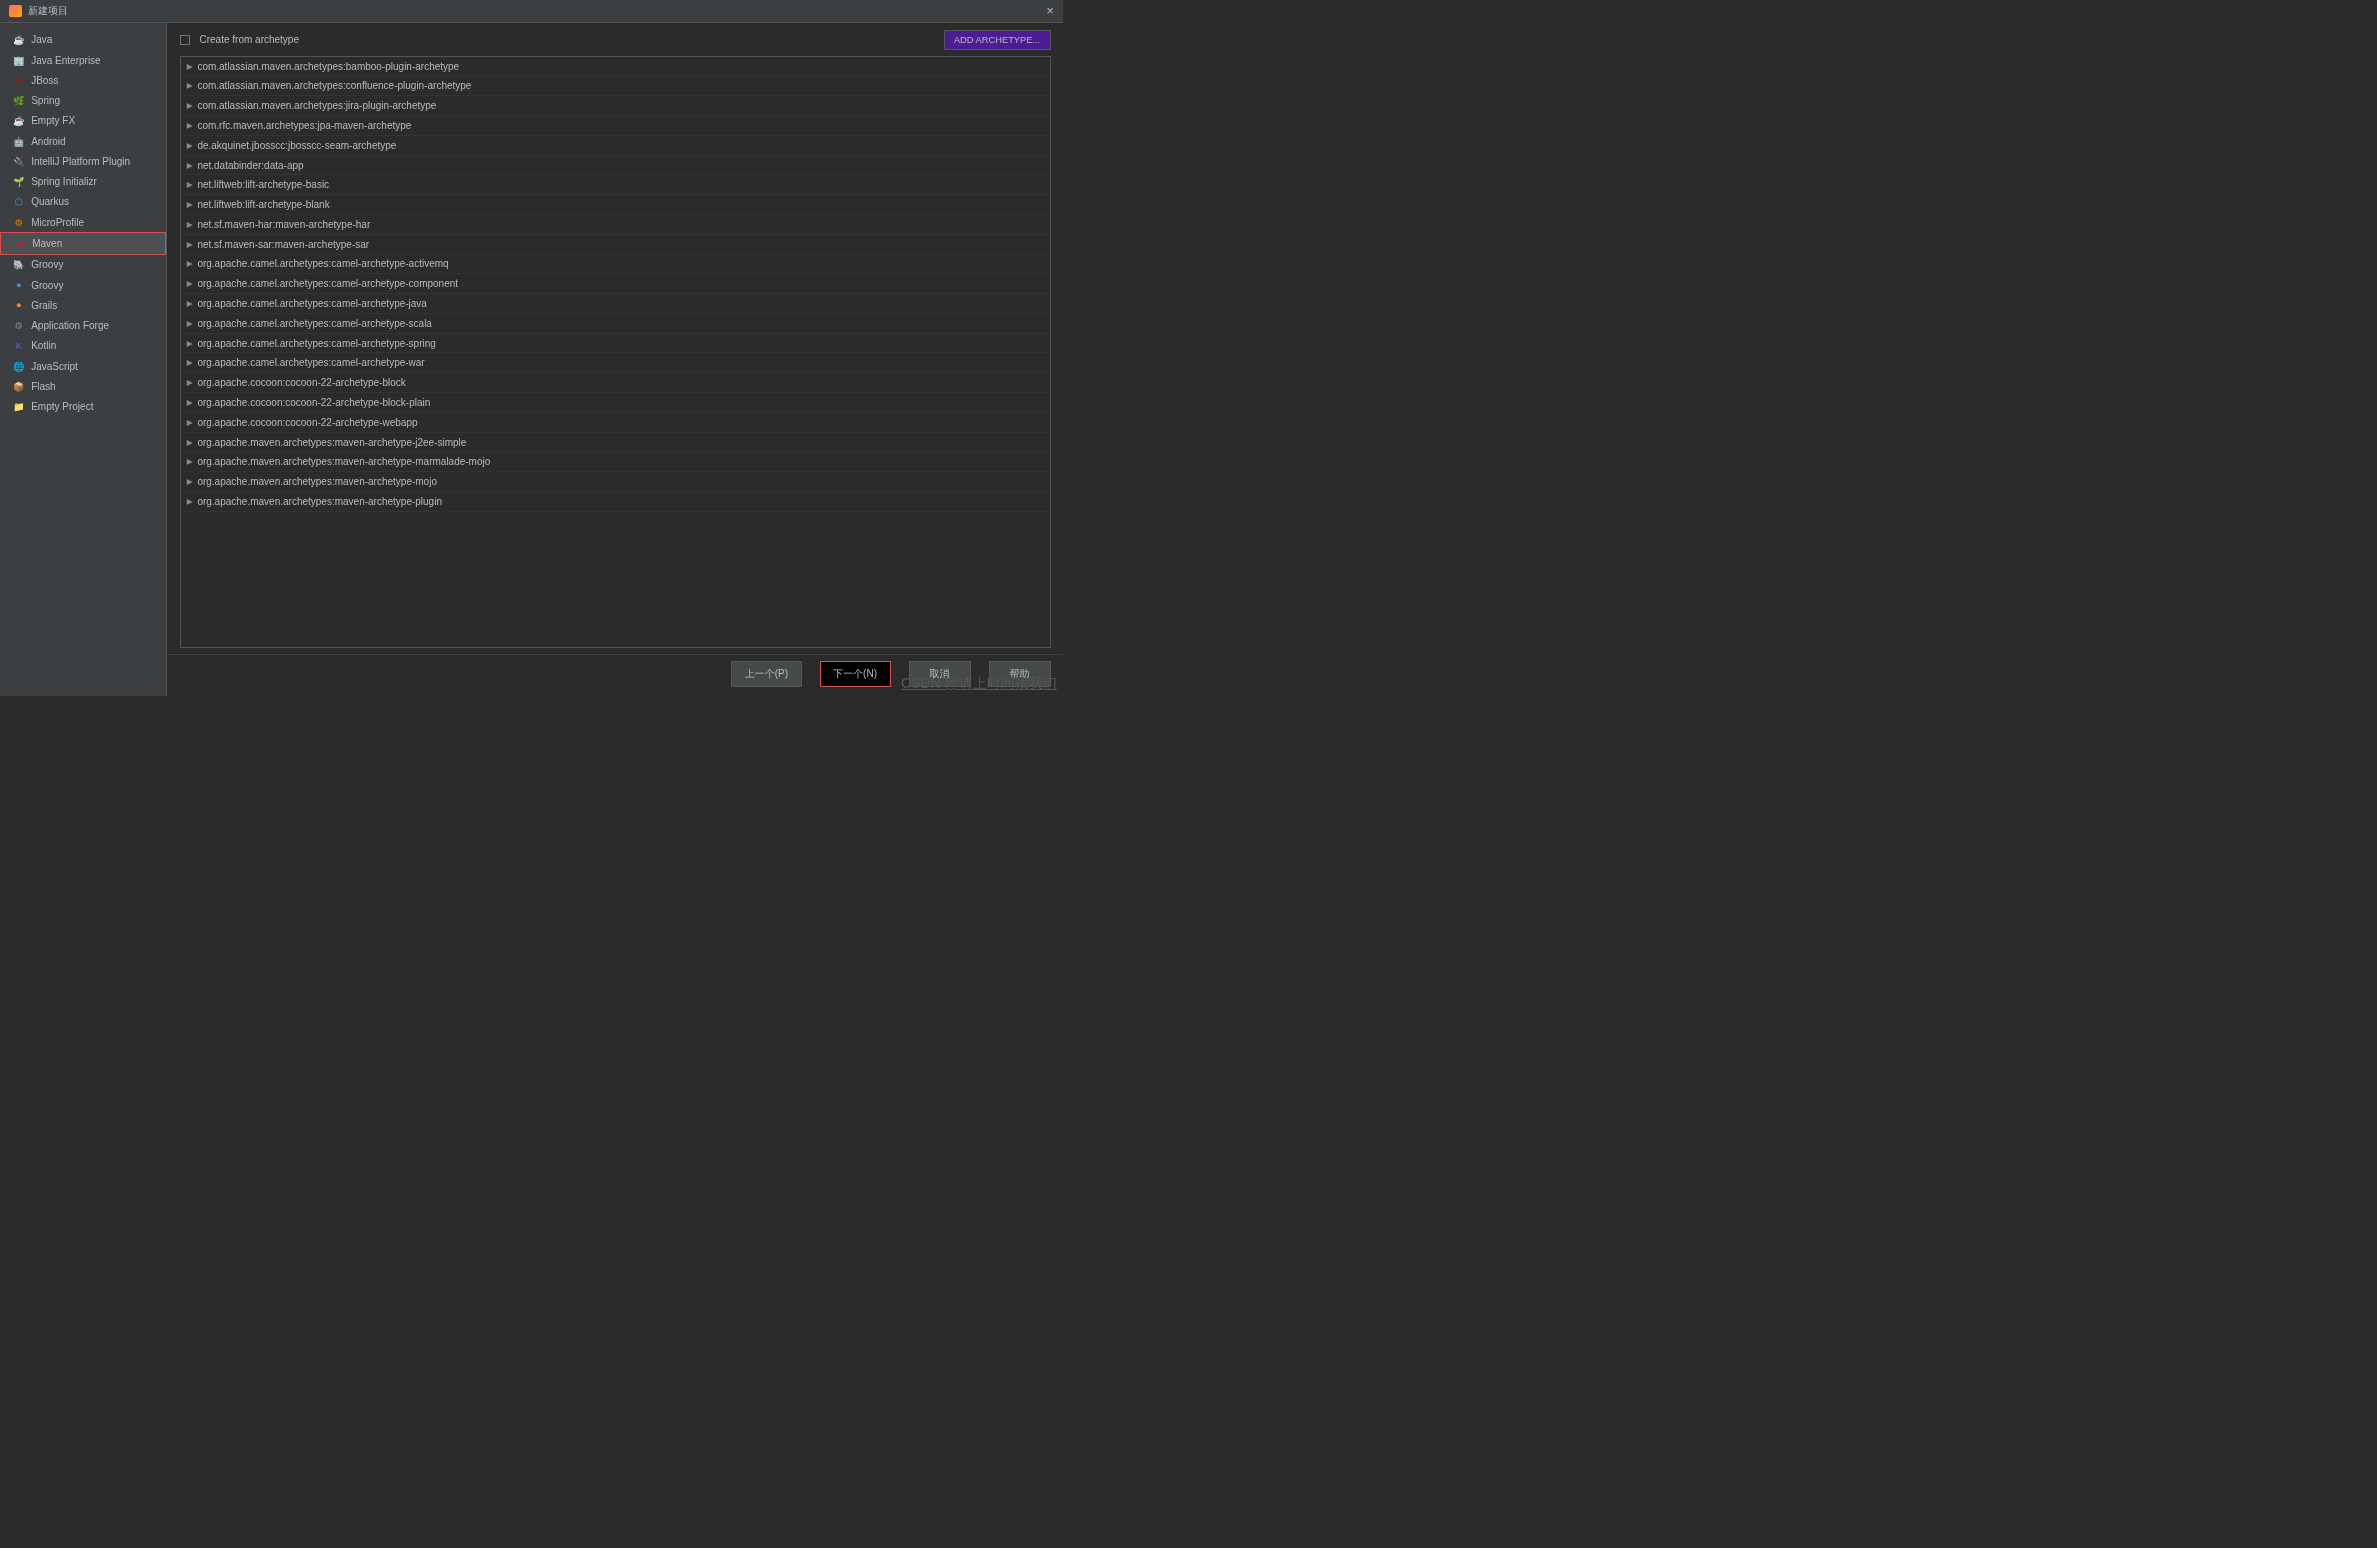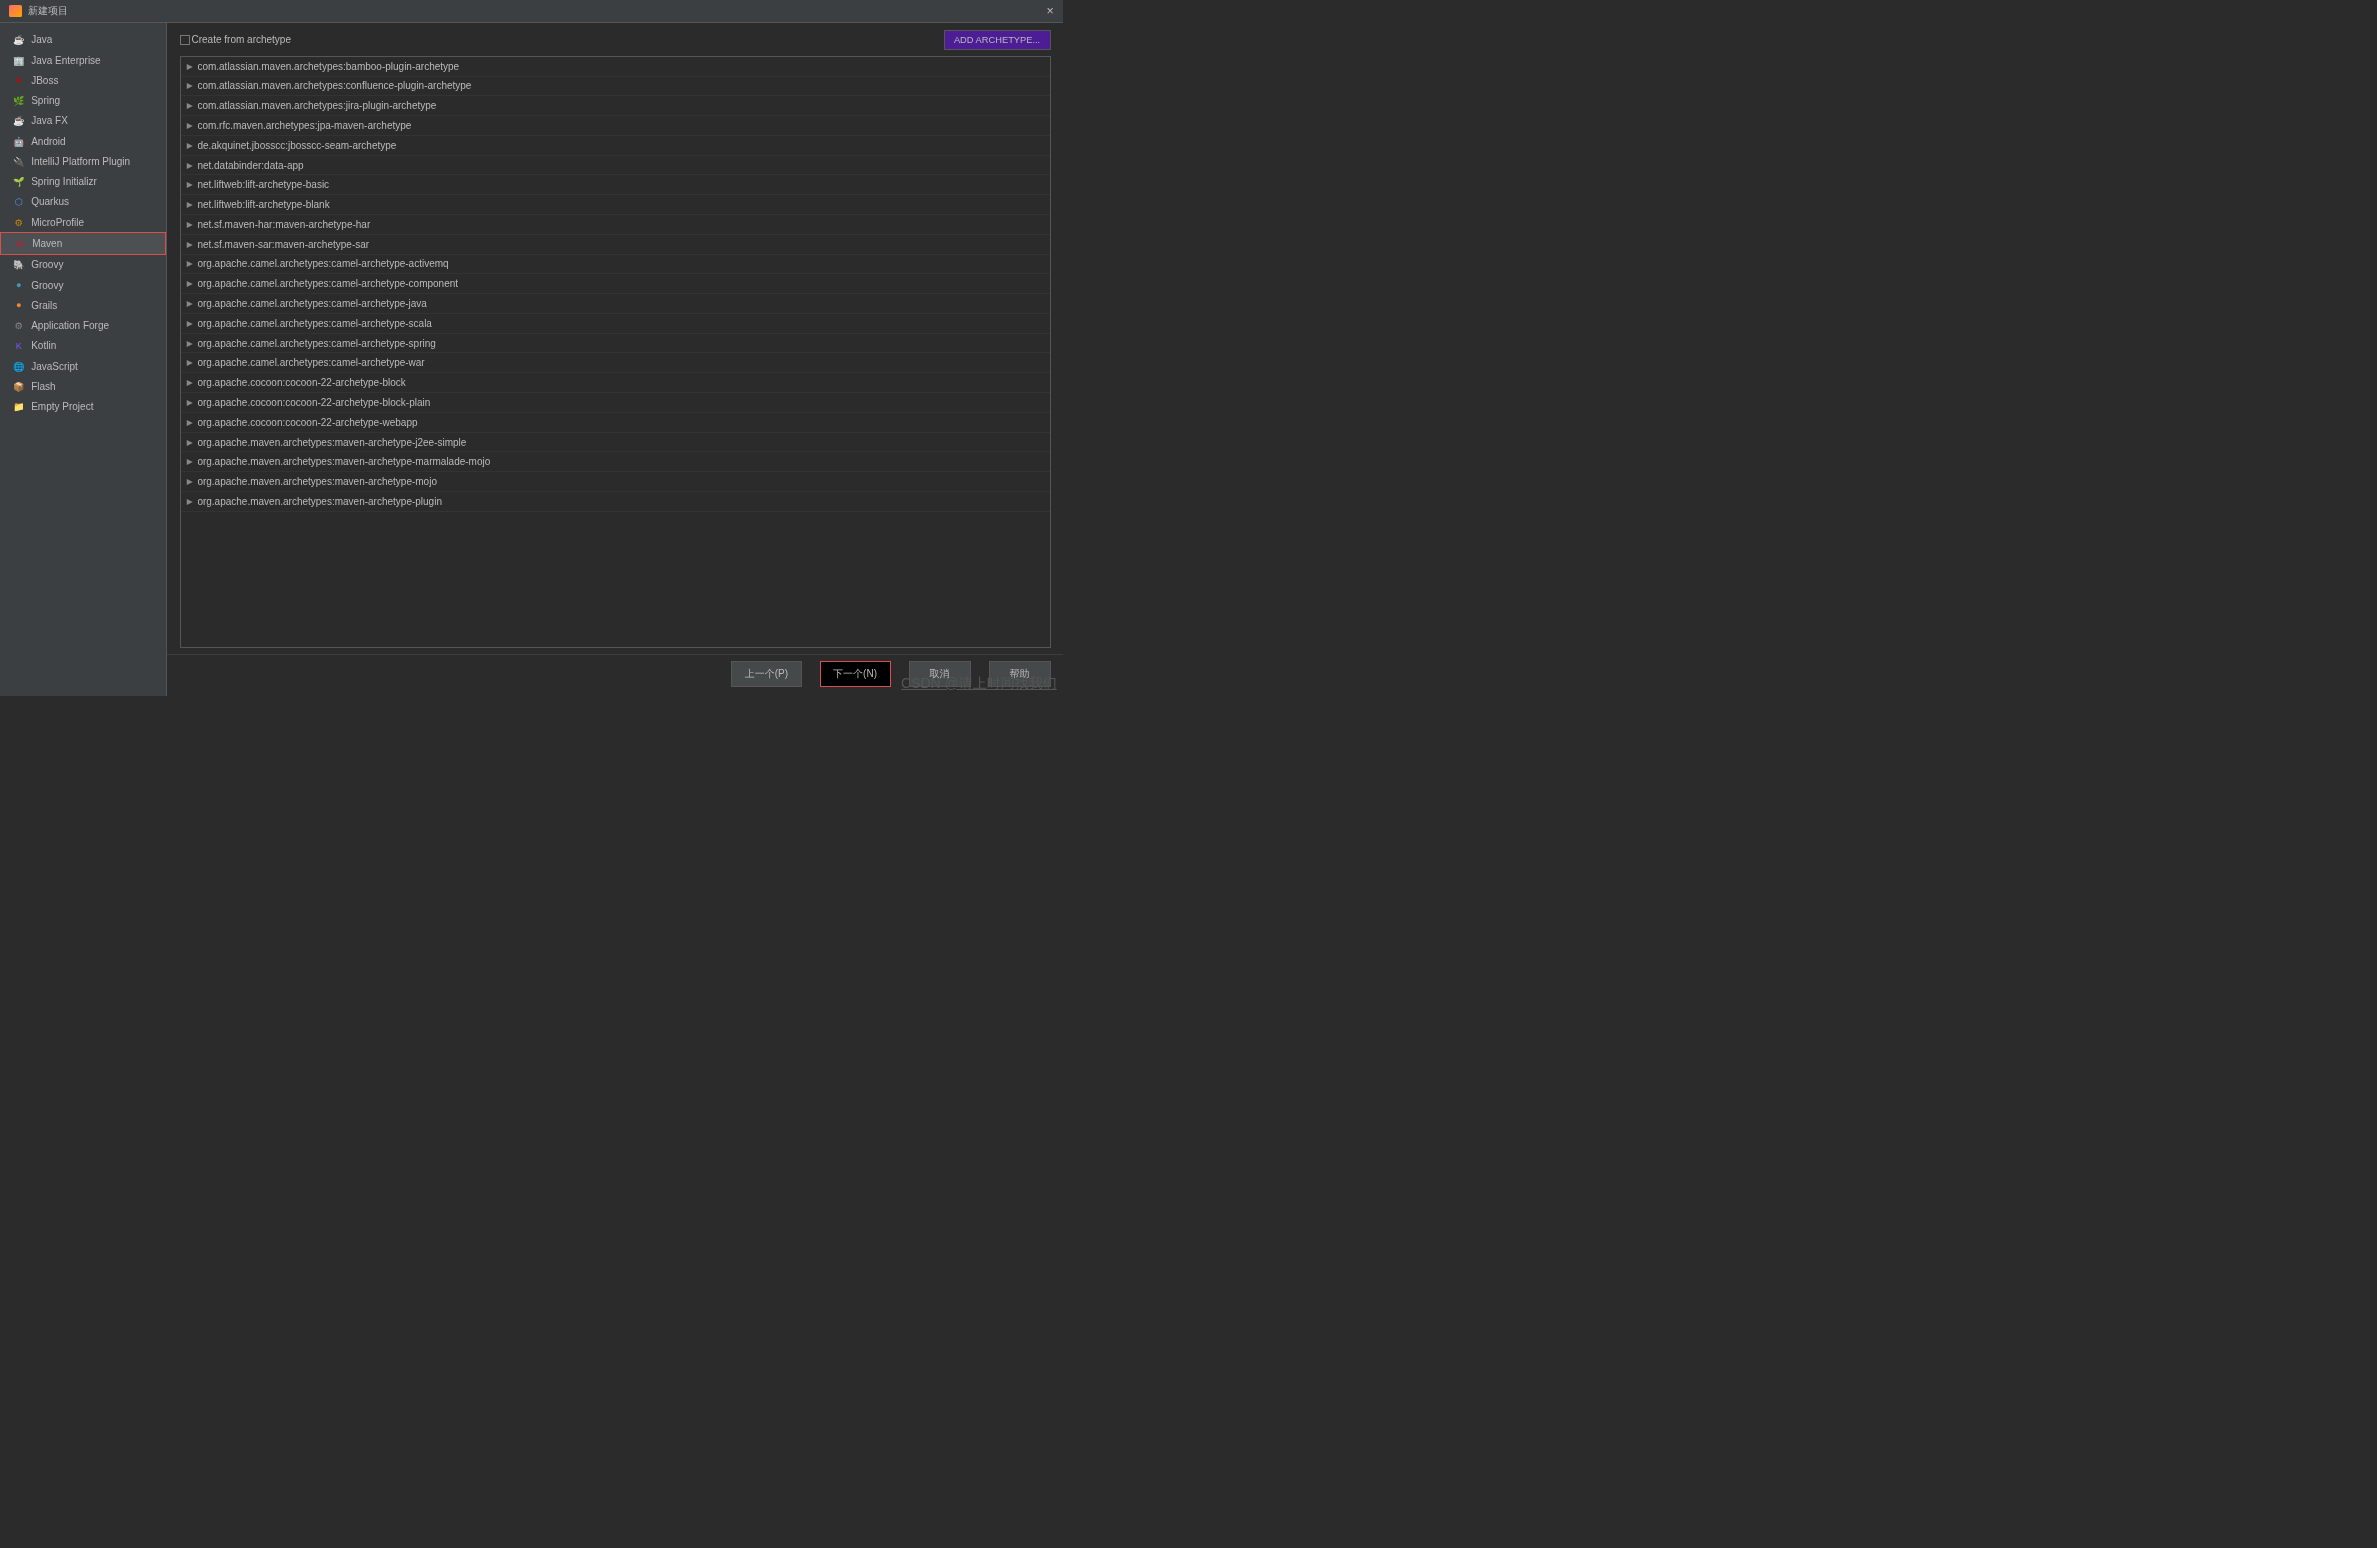--- a/index.html
+++ b/index.html
@@ -140,21 +140,21 @@
     .archetype-bar {
       display: flex;
       align-items: center;
       justify-content: space-between;
       padding: 6.2px 12.5px;
       flex-shrink: 0;
     }
     .archetype-checkbox-wrapper {
       display: flex;
       align-items: center;
-      gap: 2px;
+      gap: 10px;
       cursor: pointer;
     }
     .archetype-checkbox {
       width: 10px;
       height: 10px;
       border: 0.8px solid #777;
       background: #2b2b2b;
       cursor: pointer;
     }
     .archetype-label {
@@ -265,21 +265,21 @@
       <div class="sidebar-item">
         <span class="sidebar-icon" style="color: rgb(204, 0, 0);">●</span>
         <span>JBoss</span>
       </div>
       <div class="sidebar-item">
         <span class="sidebar-icon" style="color: rgb(109, 179, 63);">🌿</span>
         <span>Spring</span>
       </div>
       <div class="sidebar-item">
         <span class="sidebar-icon" style="color: rgb(248, 152, 32);">☕</span>
-        <span>Java FX</span>
+        <span>Empty FX</span>
       </div>
       <div class="sidebar-item">
         <span class="sidebar-icon" style="color: rgb(164, 198, 57);">🤖</span>
         <span>Android</span>
       </div>
       <div class="sidebar-item">
         <span class="sidebar-icon" style="color: rgb(204, 102, 102);">🔌</span>
         <span>IntelliJ Platform Plugin</span>
       </div>
       <div class="sidebar-item">

